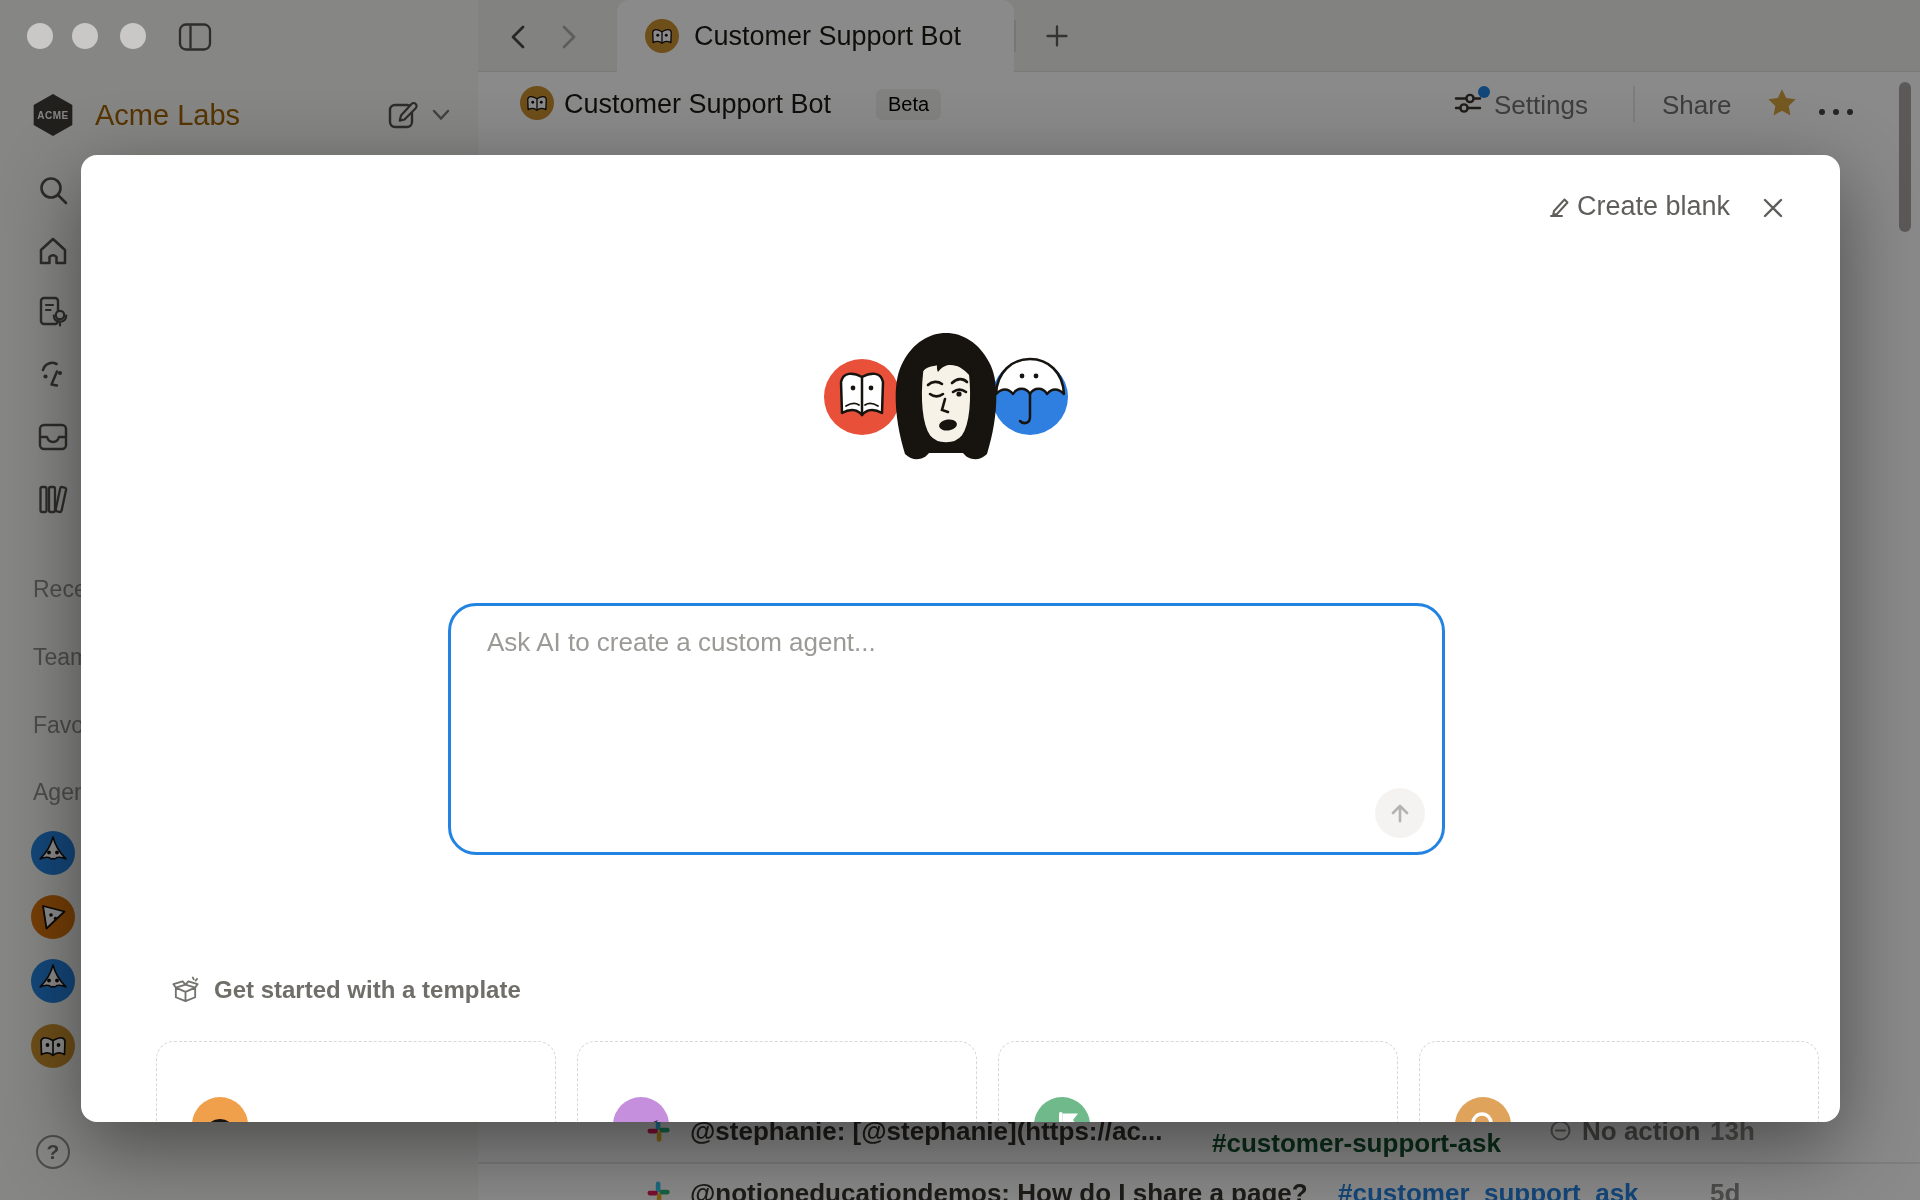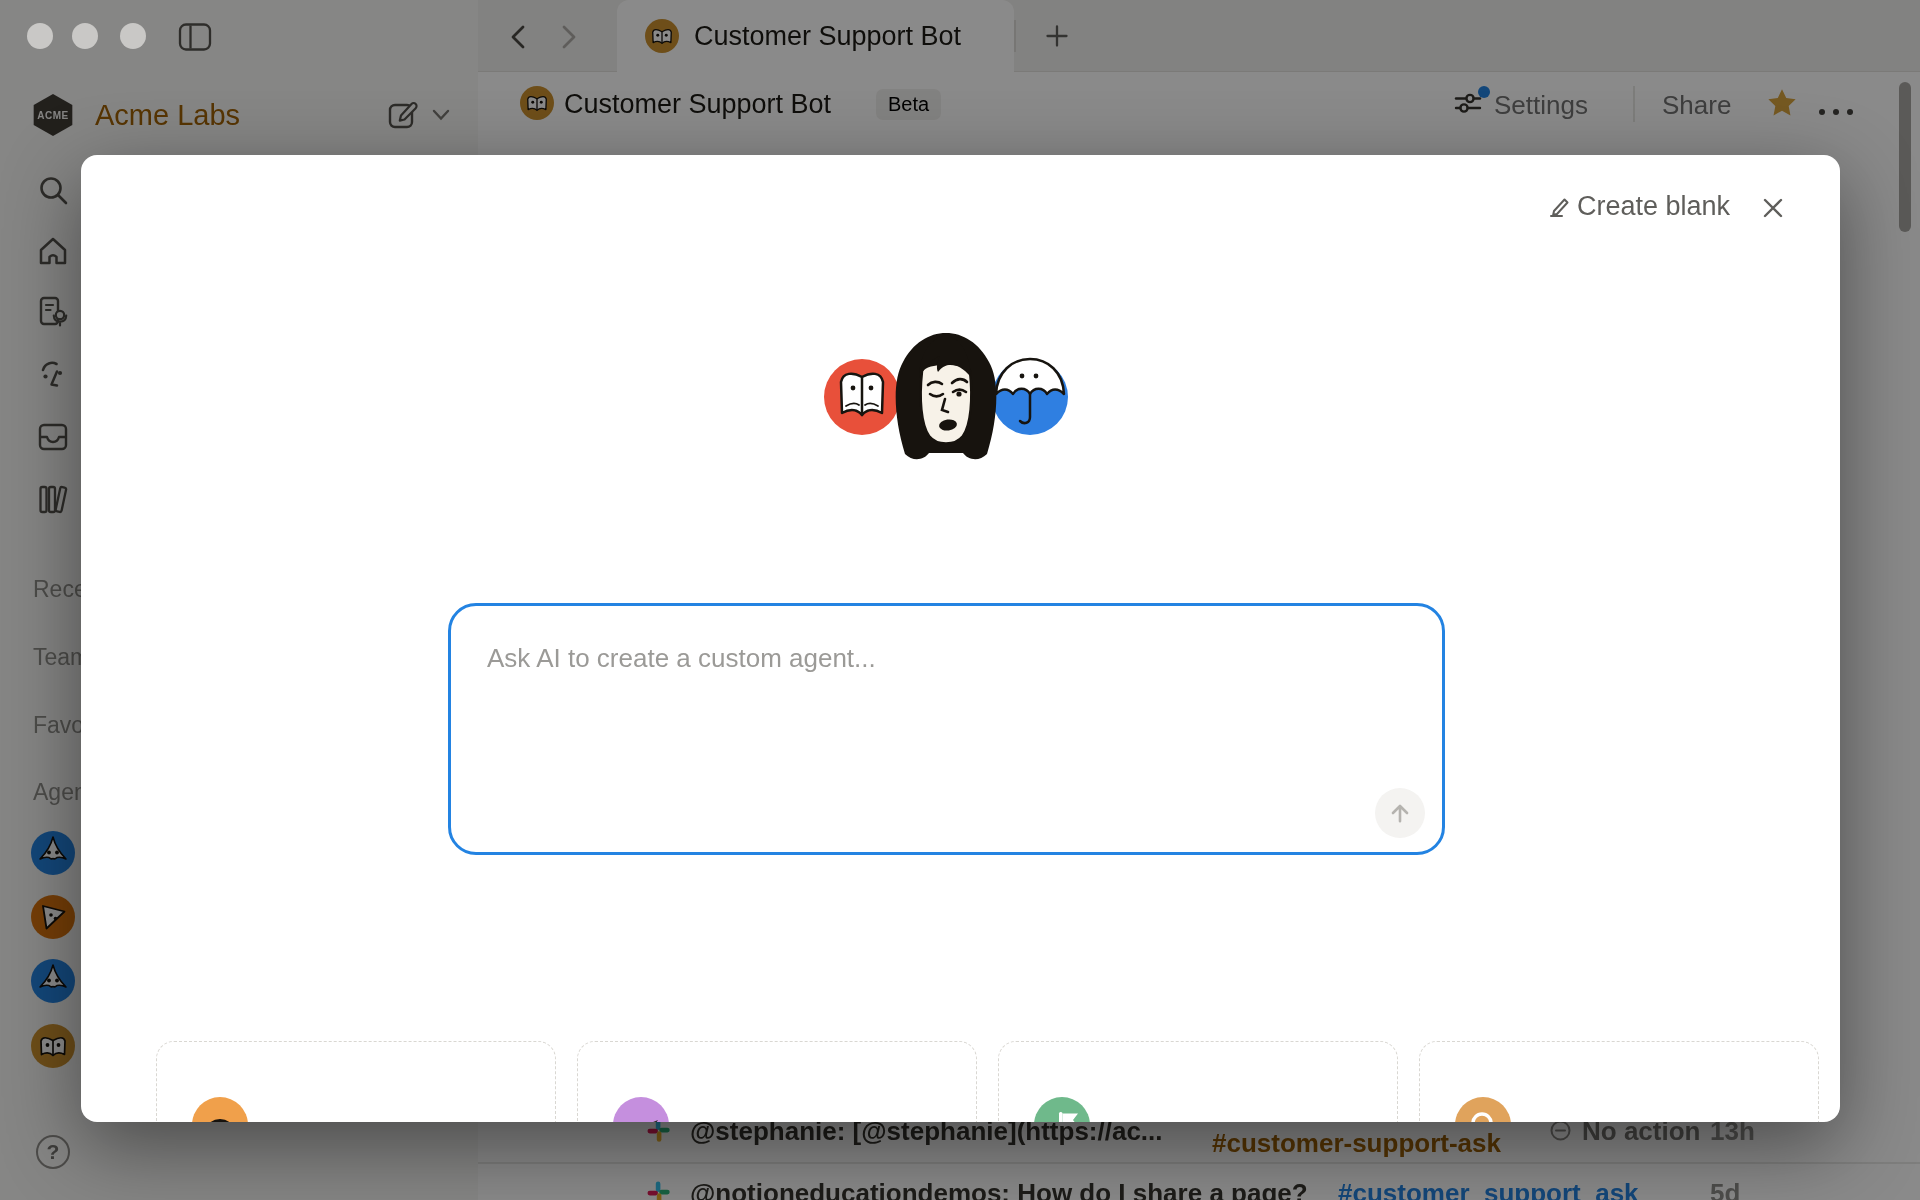--- a/index.html
+++ b/index.html
@@ -47,21 +47,21 @@
   
   .modal{position:absolute;left:81px;top:155px;width:1759px;height:967px;background:#fff;
          border-radius:16px;box-shadow:0 24px 80px rgba(0,0,0,.45);z-index:7;overflow:hidden;}
   .create-blank{position:absolute;top:36px;right:110px;display:flex;align-items:center;gap:4px;
                 font-size:27px;color:#5F5E5B;cursor:pointer;}
   .m-close{position:absolute;top:40px;right:54px;}
   .m-heading{position:absolute;left:0;right:30px;top:350px;text-align:center;
              font-size:37px;font-weight:700;color:#1B1A17;}
   .inputwrap{position:absolute;left:367px;top:448px;width:997px;height:252px;}
   .inputwrap textarea{width:100%;height:100%;box-sizing:border-box;border:3px solid #2383E2;
-      border-radius:28px;padding:37px 36px;font-family:"Liberation Sans",sans-serif;
+      border-radius:28px;padding:21px 36px;font-family:"Liberation Sans",sans-serif;
       font-size:26px;color:#37352F;resize:none;outline:none;}
   .inputwrap textarea::placeholder{color:#9B9A97;}
   .sendbtn{position:absolute;left:927px;top:185px;width:50px;height:50px;border-radius:50%;
            background:#F4F3F1;display:flex;align-items:center;justify-content:center;}
   .tmpl-head{position:absolute;left:90px;top:820px;display:flex;align-items:center;gap:14px;
              font-size:24px;font-weight:600;color:#6F6E69;}
   .cards{position:absolute;left:75px;top:886px;display:flex;gap:21px;}
   .card{position:relative;width:400px;height:170px;border:1.5px dashed #D9D7D2;
         border-radius:18px;box-sizing:border-box;background:#fff;}
   .card-ic{position:absolute;left:35px;top:55px;width:56px;height:56px;border-radius:50%;overflow:hidden;}
@@ -218,21 +218,21 @@
     </div>
 
     <div>
       <svg class="abs" style="left:168px;top:1118px;" width="25" height="25" viewBox="0 0 25 25">
         <rect x="9.8" y="1.5" width="4.6" height="10.5" rx="2.3" fill="#36C5F0"></rect>
         <rect x="13.2" y="9.8" width="10.5" height="4.6" rx="2.3" fill="#2EB67D"></rect>
         <rect x="1.5" y="10.8" width="10.5" height="4.6" rx="2.3" fill="#E01E5A"></rect>
         <rect x="10.8" y="13.2" width="4.6" height="10.5" rx="2.3" fill="#ECB22E"></rect>
       </svg>
       <div class="abs row-txt" style="left:212px;top:1116px;">@stephanie: [@stephanie](https://ac...</div>
-      <div class="abs row-txt" style="left:734px;top:1128px;color:#a16207;">#customer-support-ask</div>
+      <div class="abs row-txt" style="left:734px;top:1128px;color:#14532d;">#customer-support-ask</div>
       <svg class="abs" style="left:1071px;top:1119px;" width="23" height="23" viewBox="0 0 23 23">
         <circle cx="11.5" cy="11.5" r="9" fill="none" stroke="#8F8D89" stroke-width="2"></circle>
         <path d="M7 11.5 H16" stroke="#8F8D89" stroke-width="2" stroke-linecap="round"></path>
       </svg>
       <div class="abs row-txt" style="left:1104px;top:1116px;color:#787773;">No action</div>
       <div class="abs row-txt" style="left:1232px;top:1116px;color:#91908C;">13h</div>
     </div>
     <div class="rowdiv"></div>
     <div>
       <svg class="abs" style="left:168px;top:1180px;" width="25" height="25" viewBox="0 0 25 25">
@@ -306,20 +306,28 @@
 
     <div class="inputwrap">
       <textarea placeholder="Ask AI to create a custom agent..." style="border-color: rgb(35, 131, 226);"></textarea>
       <div class="sendbtn">
         <svg width="26" height="26" viewBox="0 0 24 24">
           <path d="M12 19.5 V6 M5.5 12 L12 5.5 L18.5 12" fill="none" stroke="#B5B3AF" stroke-width="2.4" stroke-linecap="round" stroke-linejoin="round"></path>
         </svg>
       </div>
     </div>
 
+    <div class="tmpl-head">
+      <svg width="29" height="29" viewBox="0 0 30 30">
+        <path d="M5 13 L15 17.5 L25 13 M15 17.5 V27 M5 13 V23 L15 27 L25 23 V13" fill="none" stroke="#73726E" stroke-width="1.9" stroke-linejoin="round"></path>
+        <path d="M5 13 L2.5 9.5 L12 6.5 L15 10 Z M25 13 L27.5 9.5 L18 6.5 L15 10 Z" fill="none" stroke="#73726E" stroke-width="1.9" stroke-linejoin="round"></path>
+        <path d="M22.5 2.5 L23.5 4.5 M27 4 L25.5 5.8" stroke="#73726E" stroke-width="1.8" stroke-linecap="round"></path>
+      </svg>
+      <span>Get started with a template</span>
+    </div>
 
     <div class="cards">
       <div class="card">
         <div class="card-ic" style="background: rgb(240, 160, 75);">
           <svg width="56" height="56" viewBox="0 0 56 56">
             <path d="M12 38 A16 16 0 0 1 44 38 L37 38 A9 9 0 0 0 19 38 Z" fill="#17130E"></path>
           </svg>
         </div>
       </div>
       <div class="card">

